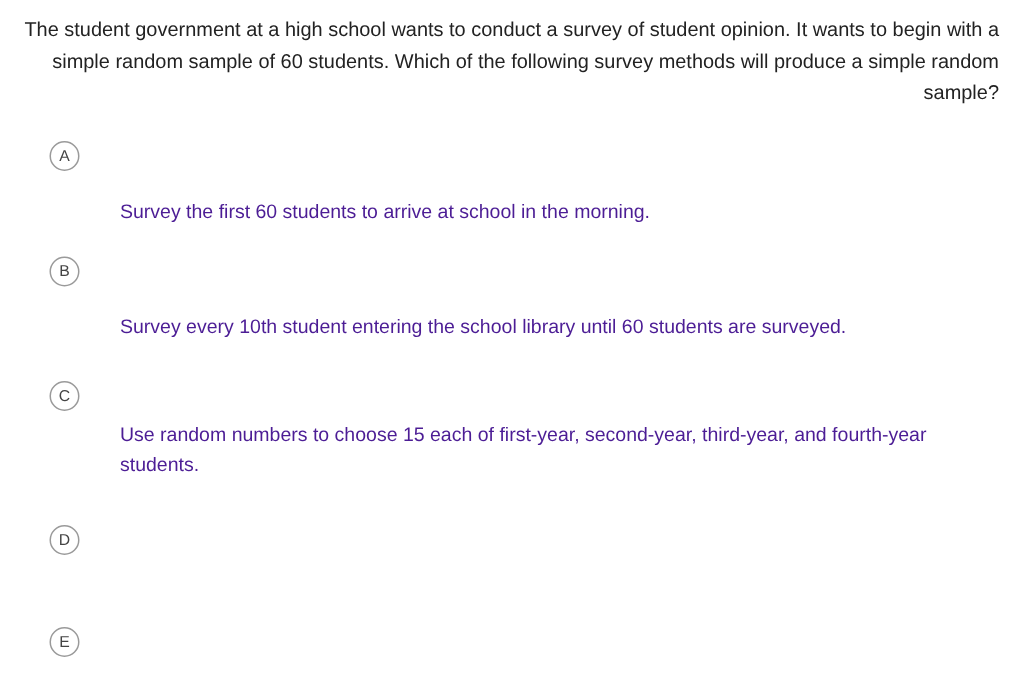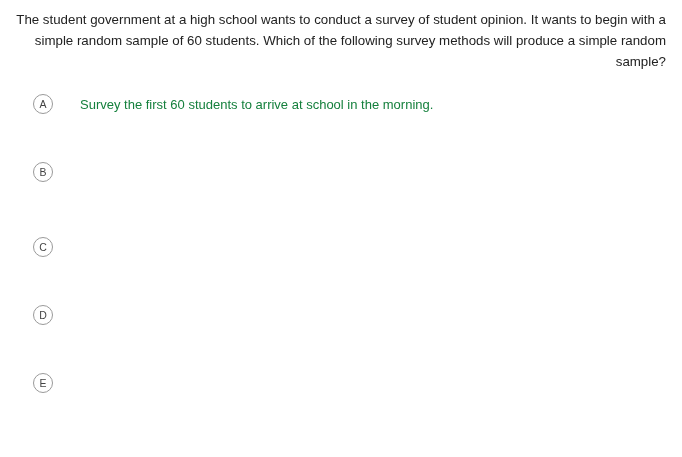--- a/index.html
+++ b/index.html
@@ -55,23 +55,24 @@
     text-align: center;
     color: #444444;
     background: #ffffff;
     cursor: pointer;
     user-select: none;
   }
   .choice-text {
     flex: 1 1 auto;
     font-size: 13px;
     line-height: 19.5px;
-    color: #15803d;
+    color: #4c1d95;
     padding-right: 36px;
     padding-top: 1px;
+    margin-top: 36px;
   }
   
   .c-a { margin-top: 22px; }
   .c-b { margin-top: 20px; }
   .c-c { margin-top: 16px; }
   .c-d { margin-top: 20px; }
   .c-e { margin-top: 20px; }
   .c-a .choice-marker,
   .c-b .choice-marker { margin-top: 0; }
   .c-c .choice-marker,
@@ -87,24 +88,26 @@
 
   <ul class="choices">
 
     <li class="choice c-a">
       <span class="choice-marker">A</span>
       <span class="choice-text">Survey the first 60 students to arrive at school in the morning.</span>
     </li>
 
     <li class="choice c-b">
       <span class="choice-marker">B</span>
+      <span class="choice-text">Survey every 10th student entering the school library until 60 students are surveyed.</span>
     </li>
 
     <li class="choice c-c">
       <span class="choice-marker">C</span>
+      <span class="choice-text">Use random numbers to choose 15 each of first-year, second-year, third-year, and fourth-year students.</span>
     </li>
 
     <li class="choice c-d">
       <span class="choice-marker">D</span>
     </li>
 
     <li class="choice c-e">
       <span class="choice-marker">E</span>
     </li>
 

